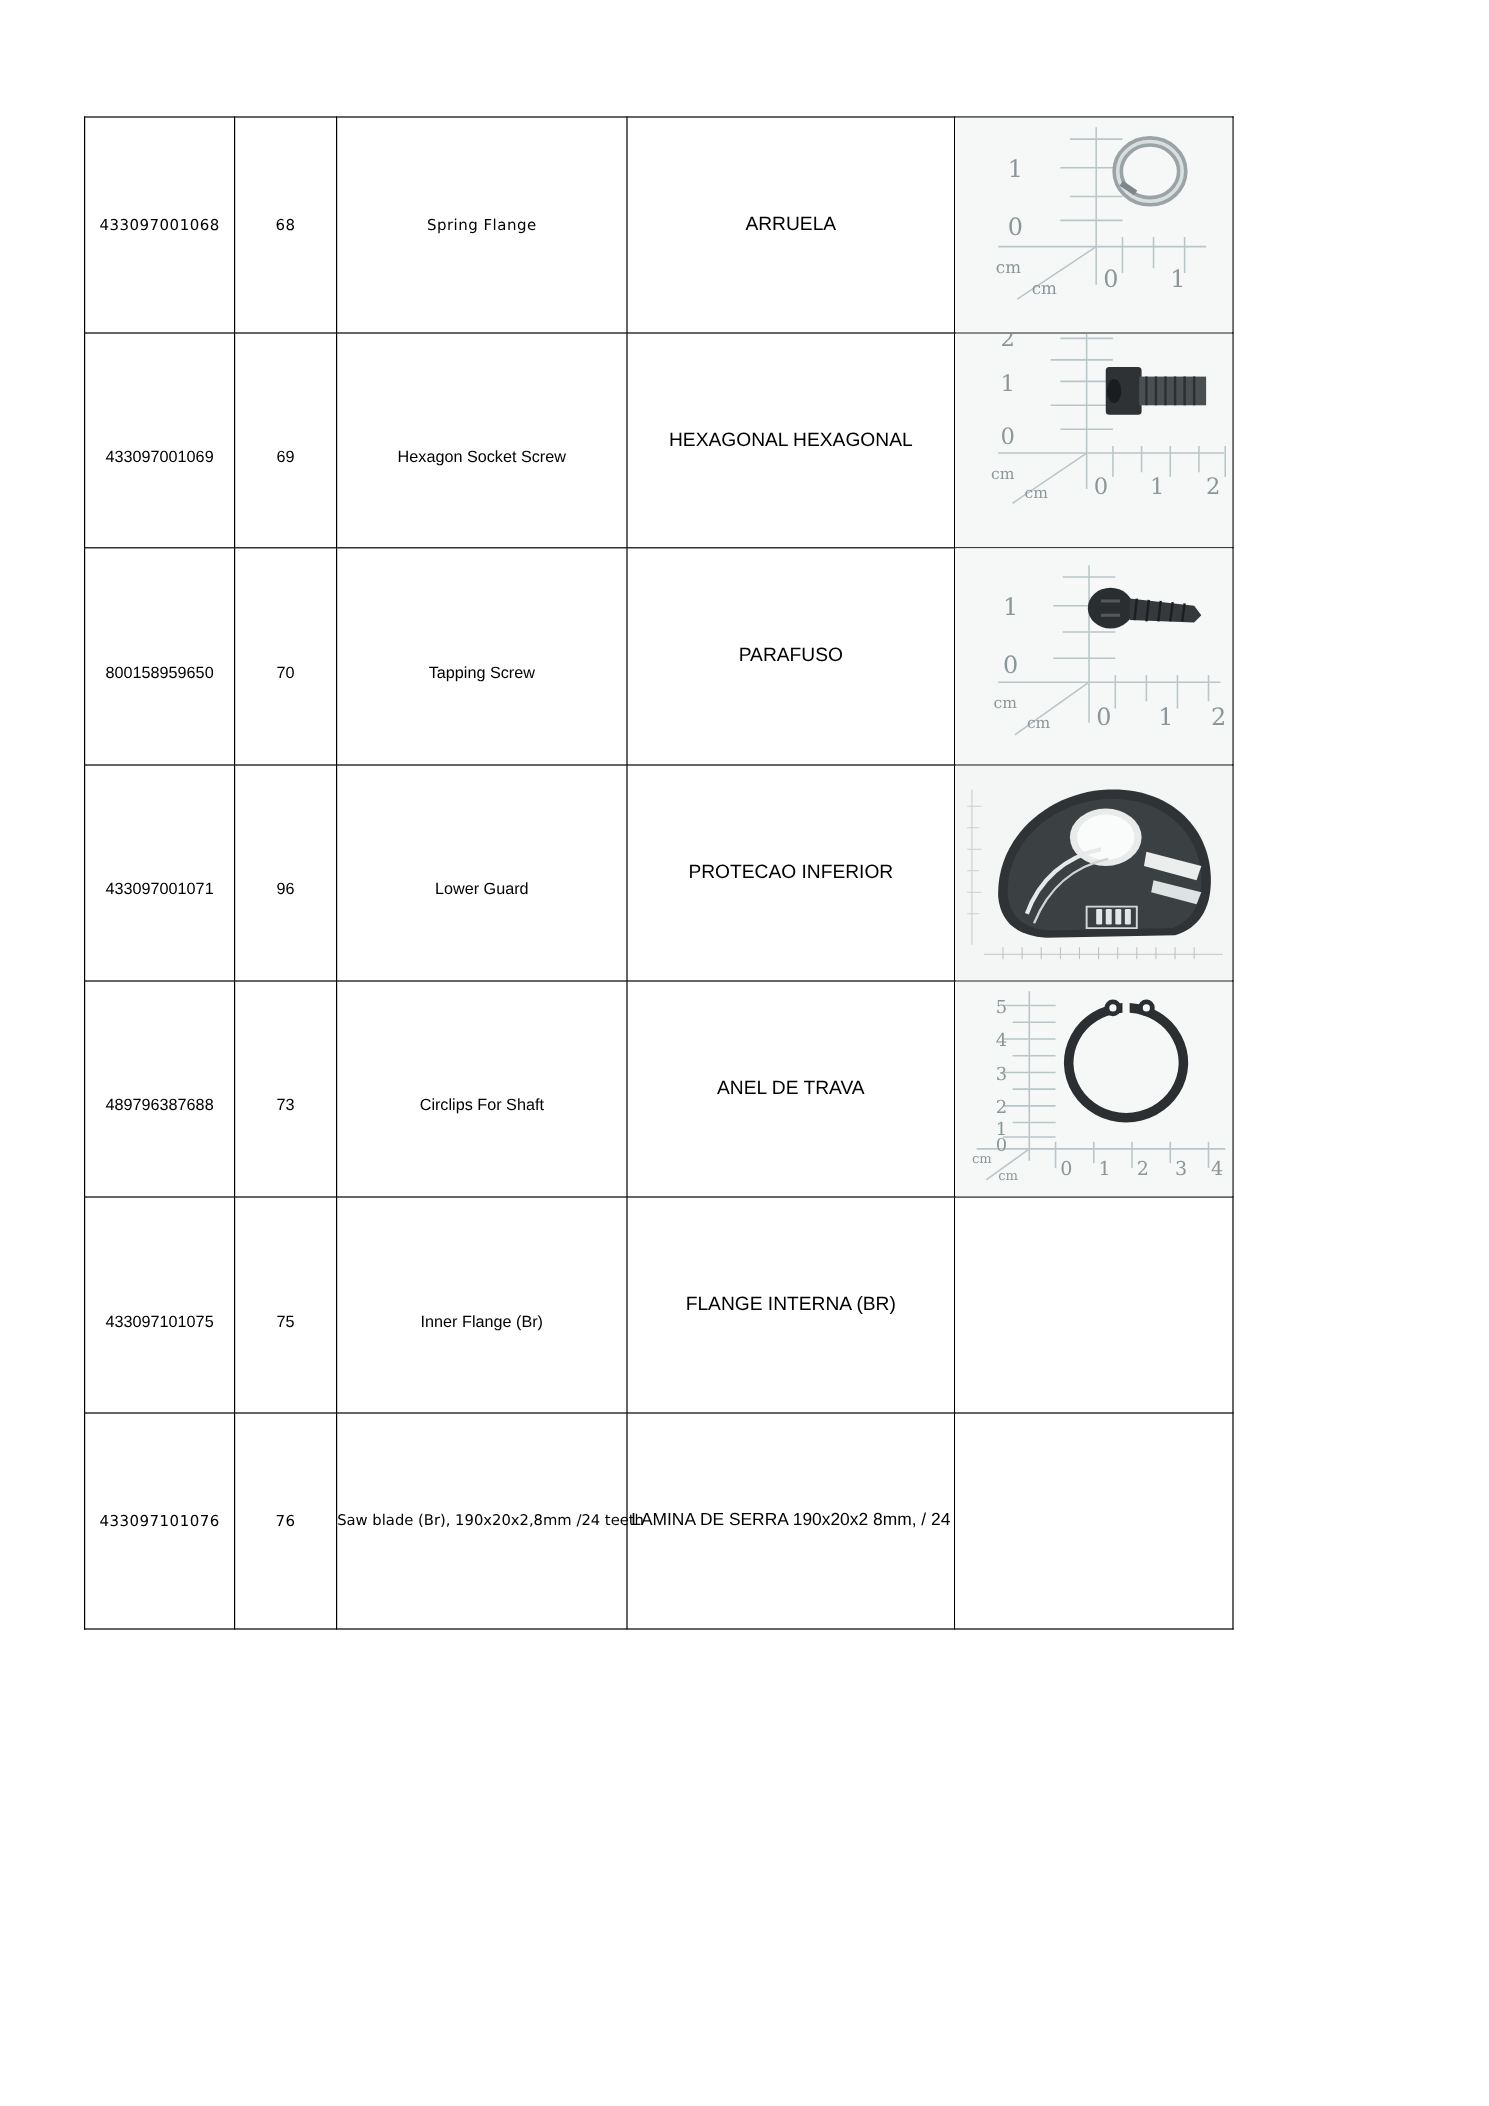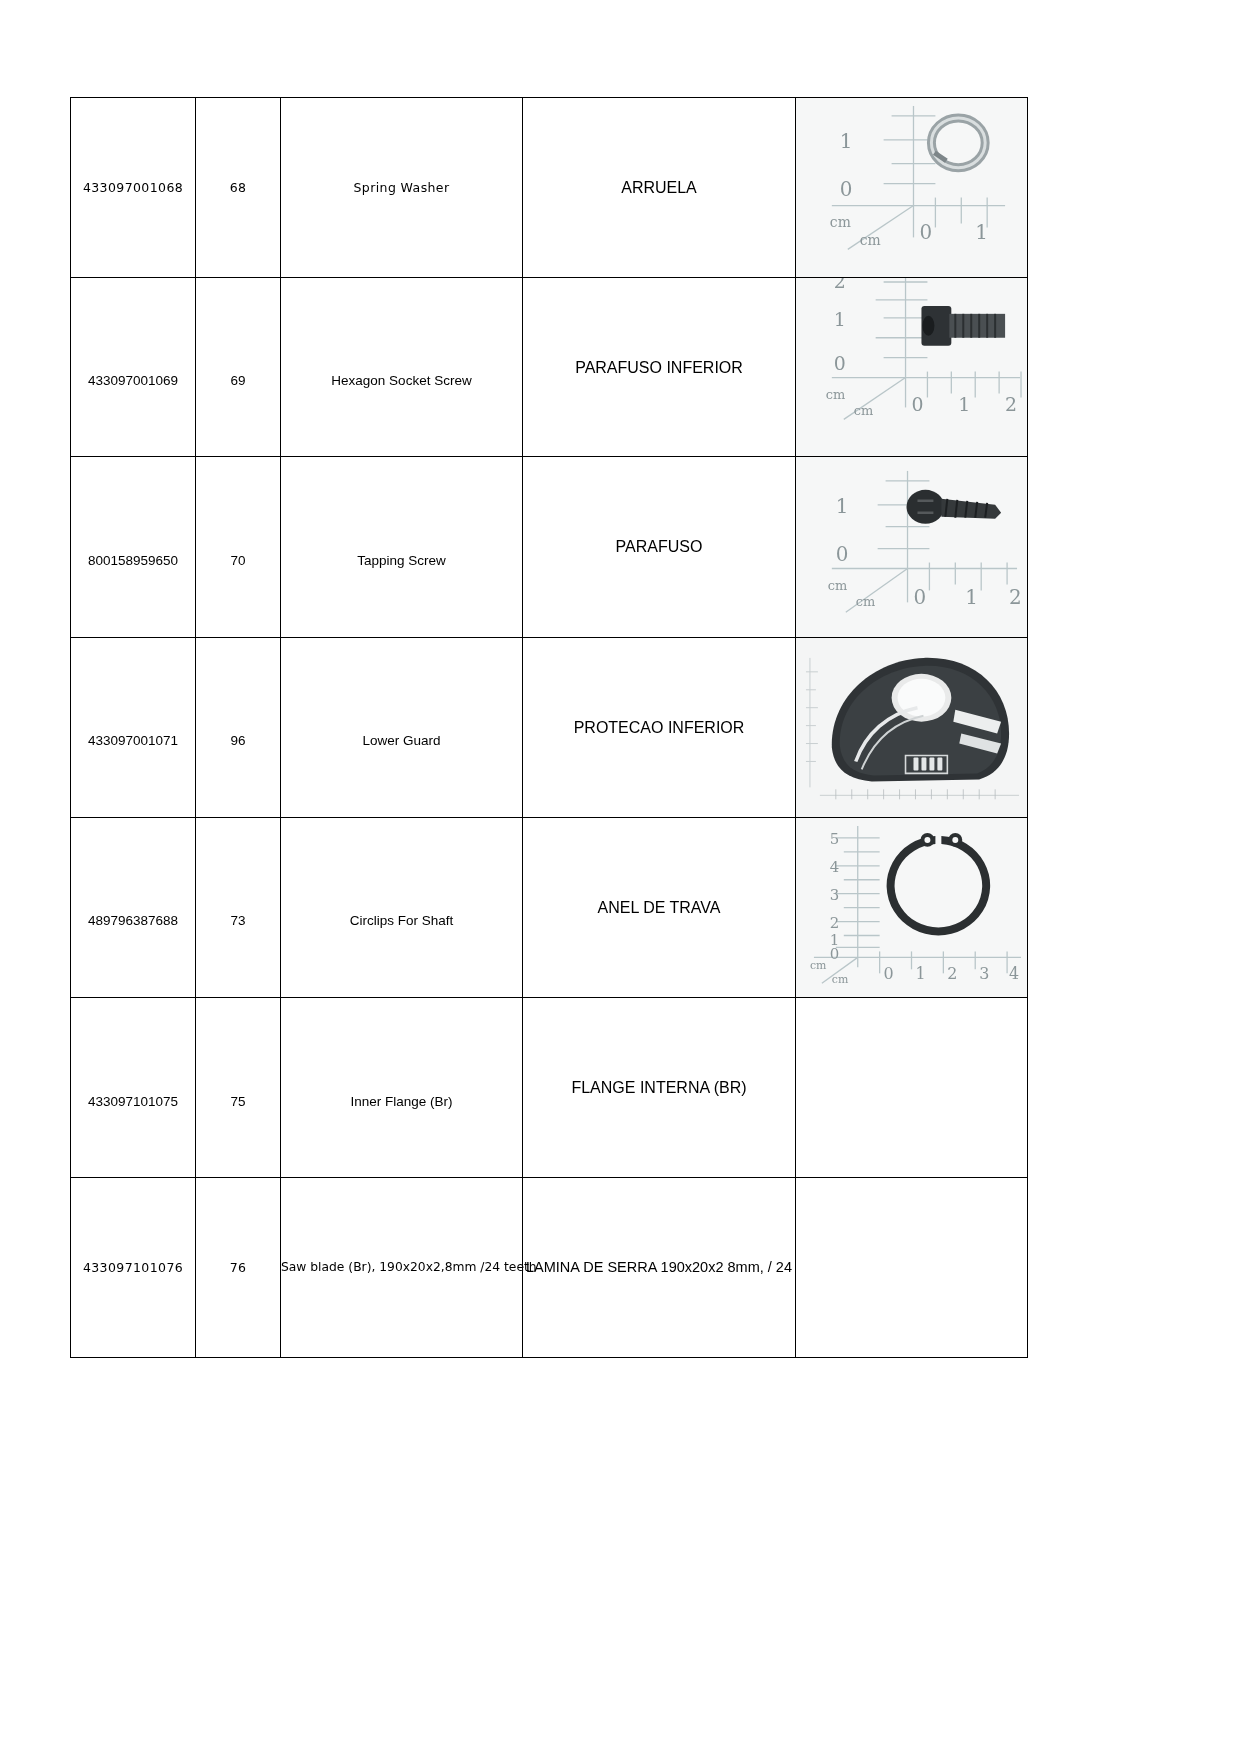--- a/index.html
+++ b/index.html
@@ -110,21 +110,21 @@
     <tbody>
 
       <tr style="height:180px;">
         <td class="wide">
           <span class="cell-text">433097001068</span>
         </td>
         <td class="wide">
           <span class="cell-text">68</span>
         </td>
         <td class="wide en">
-          <span class="cell-text">Spring Washer</span>
+          <span class="cell-text">Spring Flange</span>
         </td>
         <td class="pt">
           <span class="cell-text">ARRUELA</span>
         </td>
         <td class="img-cell">
           <div class="photo">
             <svg viewBox="0 0 232 180" preserveAspectRatio="none">
               <rect x="0" y="0" width="232" height="180" fill="#f6f7f7"></rect>
               <g stroke="#b9c6c9" stroke-width="1.3" fill="none">
                 <line x1="118" y1="8" x2="118" y2="140"></line>
@@ -165,21 +165,21 @@
         <td class="narrow">
           <span class="cell-text">433097001069</span>
         </td>
         <td class="narrow">
           <span class="cell-text">69</span>
         </td>
         <td class="narrow en">
           <span class="cell-text">Hexagon Socket Screw</span>
         </td>
         <td class="pt">
-          <span class="cell-text">PARAFUSO INFERIOR</span>
+          <span class="cell-text">HEXAGONAL HEXAGONAL</span>
         </td>
         <td class="img-cell">
           <div class="photo">
             <svg viewBox="0 0 232 179" preserveAspectRatio="none">
               <rect x="0" y="0" width="232" height="179" fill="#f6f7f7"></rect>
               <g stroke="#b9c6c9" stroke-width="1.3" fill="none">
                 <line x1="110" y1="0" x2="110" y2="130"></line>
                 <line x1="36" y1="100" x2="225" y2="100"></line>
                 <line x1="88" y1="4" x2="132" y2="4"></line>
                 <line x1="80" y1="22" x2="132" y2="22"></line>

